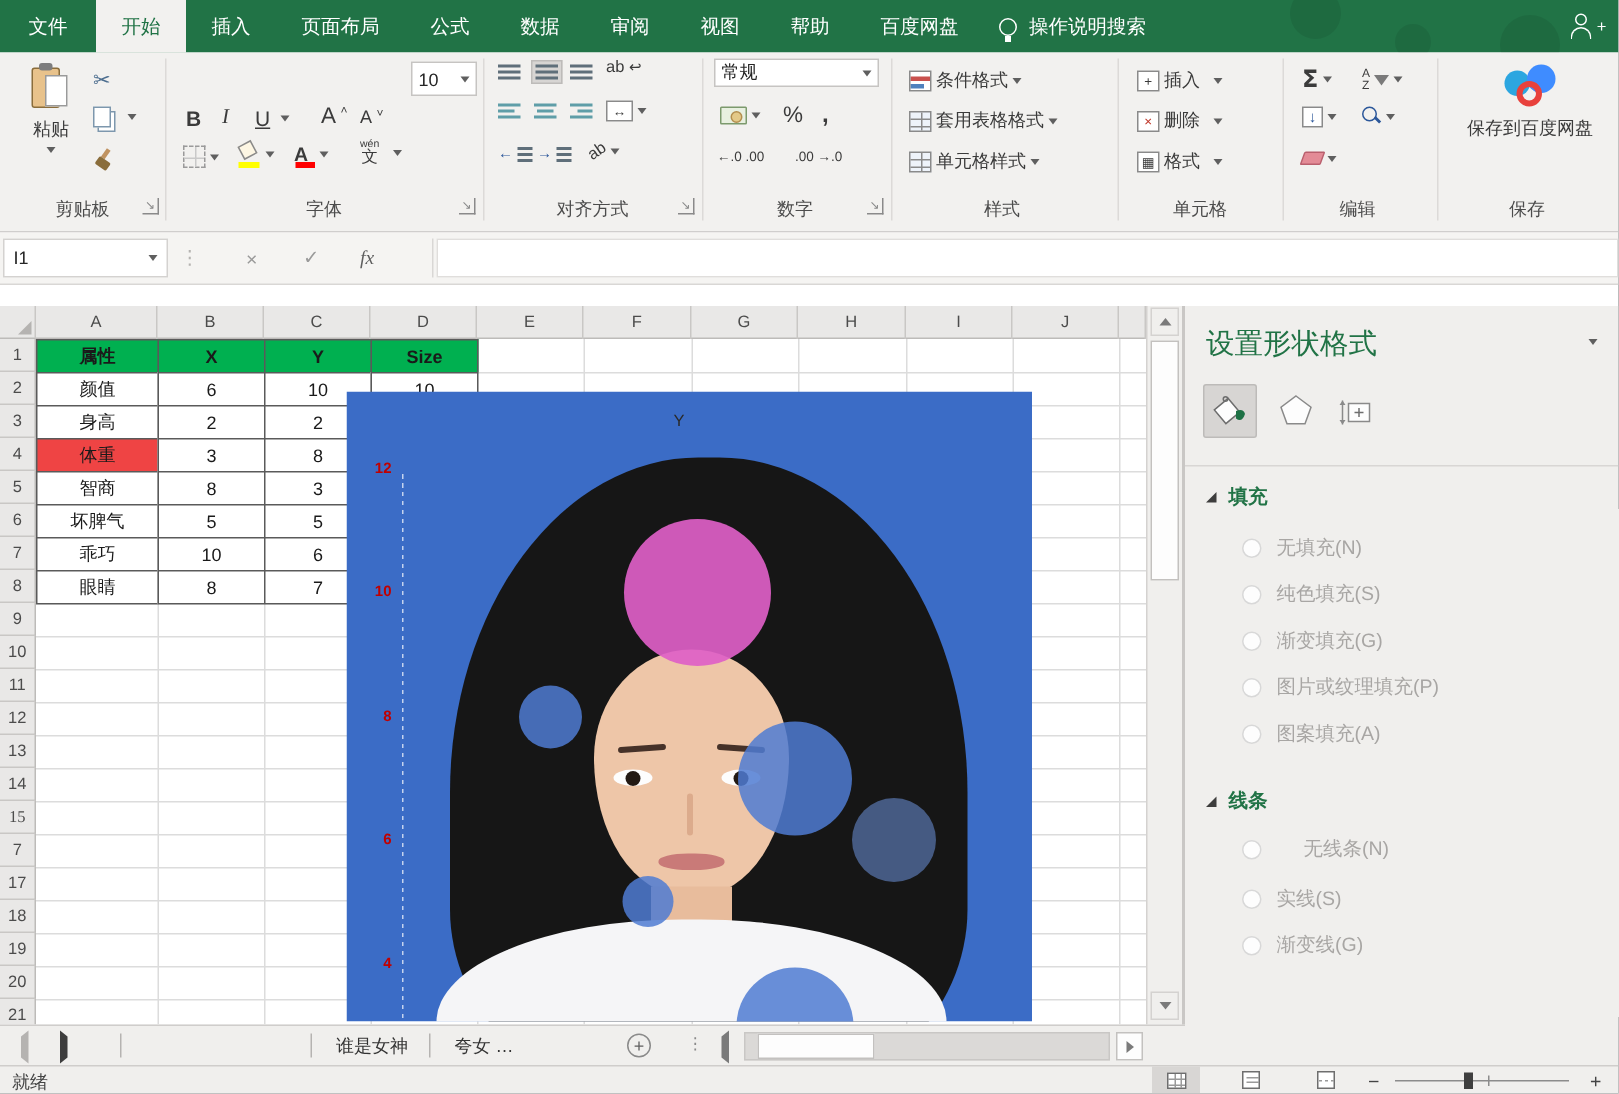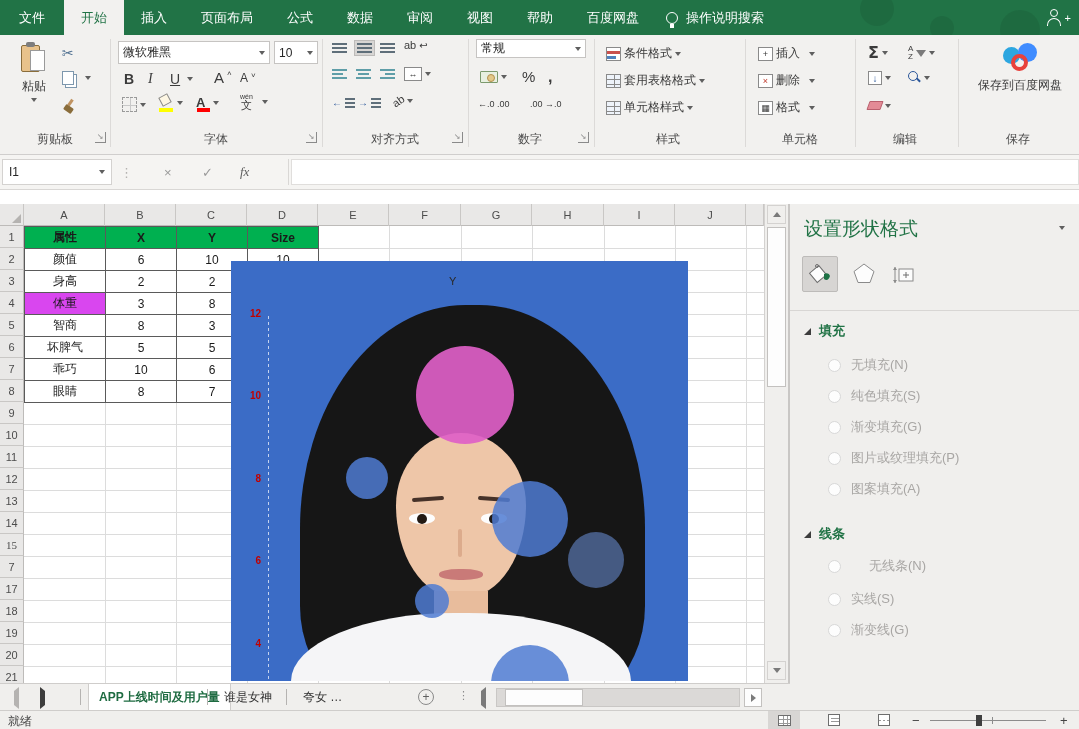--- a/index.html
+++ b/index.html
@@ -213,24 +213,20 @@
     <div class="btn" style="left:62px;top:36px">
         <span class="copy-ic"></span>
         <span class="dd" style="margin-left:8px"></span>
       </div>
     <div class="btn" style="left:62px;top:64px">
         <span class="brush-ic"></span>
       </div>
     <div class="glabel" style="left:55px">剪贴板</div>
     <div class="launcher" style="left:95px;top:97px">↘</div>
 
-    <div class="box" style="position:absolute;left:118px;top:6px;width:152px;height:23px;">
-      <span>微软雅黑</span>
-      <span class="dd" style="margin-left:auto"></span>
-    </div>
     <div class="box" style="position:absolute;left:274px;top:6px;width:44px;height:23px;">
       <span>10</span>
       <span class="dd" style="margin-left:auto"></span>
     </div>
     <div class="btn" style="left:124px;top:36px;font-weight:bold;font-size:14px">
         <span>B</span>
       </div>
     <div class="btn" style="left:148px;top:36px;font-style:italic;font-family:'Liberation Serif',serif;font-size:14px">
         <span>I</span>
       </div>
@@ -526,21 +522,21 @@
         <div class="tcell hdr" style="left: 105px; top: 22px; width: 72px; height: 23px; background: rgb(0, 176, 80);">X</div>
         <div class="tcell hdr" style="left: 176px; top: 22px; width: 72px; height: 23px; background: rgb(0, 176, 80);">Y</div>
         <div class="tcell hdr" style="left: 247px; top: 22px; width: 72px; height: 23px; background: rgb(0, 176, 80);">Size</div>
         <div class="tcell" style="left: 24px; top: 44px; width: 82px; height: 23px; background: rgb(255, 255, 255);">颜值</div>
         <div class="tcell" style="left: 105px; top: 44px; width: 72px; height: 23px; background: rgb(255, 255, 255);">6</div>
         <div class="tcell" style="left: 176px; top: 44px; width: 72px; height: 23px; background: rgb(255, 255, 255);">10</div>
         <div class="tcell" style="left: 247px; top: 44px; width: 72px; height: 23px; background: rgb(255, 255, 255);">10</div>
         <div class="tcell" style="left: 24px; top: 66px; width: 82px; height: 23px; background: rgb(255, 255, 255);">身高</div>
         <div class="tcell" style="left: 105px; top: 66px; width: 72px; height: 23px; background: rgb(255, 255, 255);">2</div>
         <div class="tcell" style="left: 176px; top: 66px; width: 72px; height: 23px; background: rgb(255, 255, 255);">2</div>
-        <div class="tcell" style="left: 24px; top: 88px; width: 82px; height: 23px; background: #d946ef;">体重</div>
+        <div class="tcell" style="left: 24px; top: 88px; width: 82px; height: 23px; background: #ef4444;">体重</div>
         <div class="tcell" style="left: 105px; top: 88px; width: 72px; height: 23px; background: rgb(255, 255, 255);">3</div>
         <div class="tcell" style="left: 176px; top: 88px; width: 72px; height: 23px; background: rgb(255, 255, 255);">8</div>
         <div class="tcell" style="left: 24px; top: 110px; width: 82px; height: 23px; background: rgb(255, 255, 255);">智商</div>
         <div class="tcell" style="left: 105px; top: 110px; width: 72px; height: 23px; background: rgb(255, 255, 255);">8</div>
         <div class="tcell" style="left: 176px; top: 110px; width: 72px; height: 23px; background: rgb(255, 255, 255);">3</div>
         <div class="tcell" style="left: 24px; top: 132px; width: 82px; height: 23px; background: rgb(255, 255, 255);">坏脾气</div>
         <div class="tcell" style="left: 105px; top: 132px; width: 72px; height: 23px; background: rgb(255, 255, 255);">5</div>
         <div class="tcell" style="left: 176px; top: 132px; width: 72px; height: 23px; background: rgb(255, 255, 255);">5</div>
         <div class="tcell" style="left: 24px; top: 154px; width: 82px; height: 23px; background: rgb(255, 255, 255);">乖巧</div>
         <div class="tcell" style="left: 105px; top: 154px; width: 72px; height: 23px; background: rgb(255, 255, 255);">10</div>
@@ -677,21 +673,20 @@
     <div id="sheettabs"></div>
     <div id="newsheet">+</div>
     <div id="sheetmore">⋮</div>
     <span class="nav" style="left:481px"><span class="tri-lf"></span></span>
     <div id="hscroll-track">
         <div id="hthumb"></div>
       </div>
     <div id="hs-right">
         <span class="tri-rt"></span>
       </div>
-  <div class="stab active" style="left: 88px;">APP上线时间及用户量</div>
       <span class="stab-sep" style="left: 207px;"></span>
       <div class="stab" style="left: 214px;">谁是女神</div>
       <span class="stab-sep" style="left: 286px;"></span>
       <div class="stab" style="left: 293px;">夸女 …</div>
     </div>
 
   <div id="statusbar" class="abs">
     <span id="ready">就绪</span>
     <div class="view-btn vb-normal" style="left:768px">
         <span class="ic-normal"></span>

